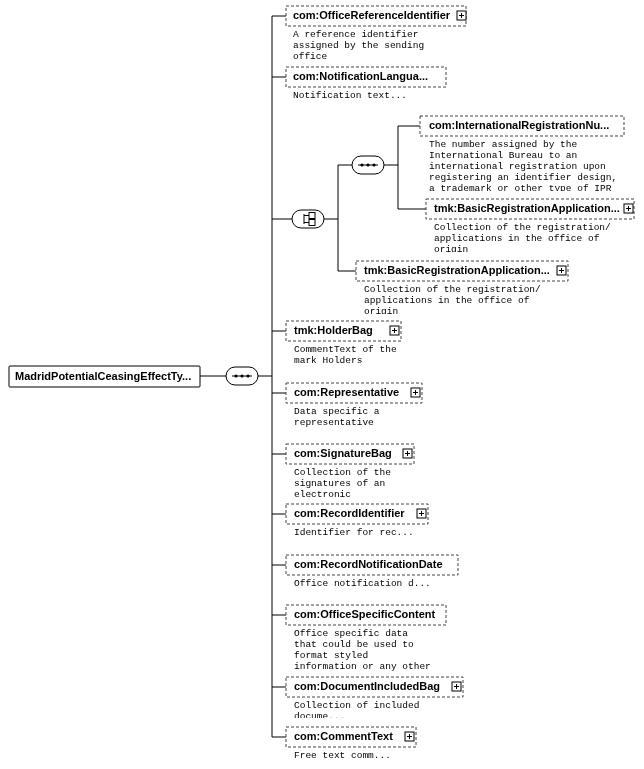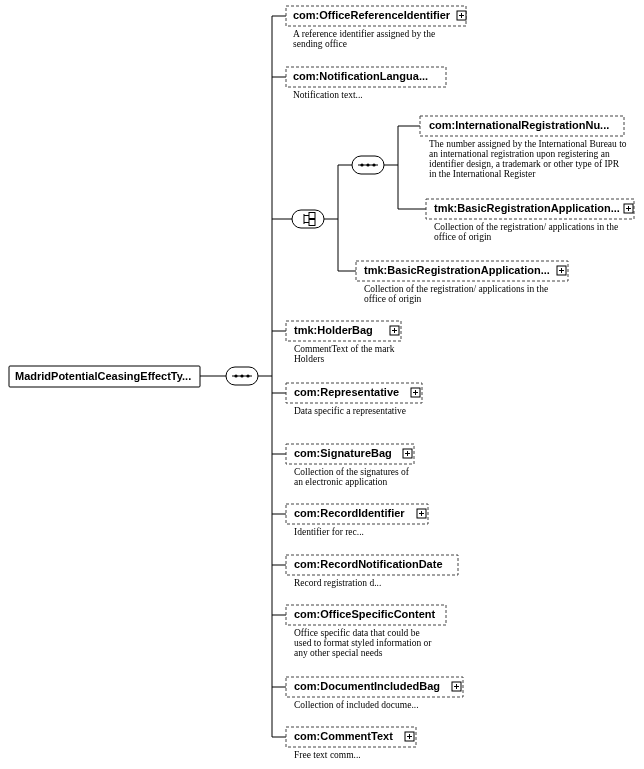--- a/index.html
+++ b/index.html
@@ -28,21 +28,21 @@
     dominant-baseline: middle;
   }
   .root-label {
     font-family: "Liberation Sans", sans-serif;
     font-size: 11px;
     font-weight: bold;
     fill: #000000;
     dominant-baseline: middle;
   }
   .doc-text {
-    font-family: Liberation Serif, serif;
+    font-family: Liberation Mono, monospace;
     font-size: 9.5px;
     fill: #555555;
   }
   .solid-box {
     fill: #ffffff;
     stroke: #000000;
     stroke-width: 1;
   }
   .dashed-box {
     fill: #ffffff;
@@ -247,21 +247,21 @@
     </g>
     <foreignObject x="294" y="527" width="140" height="18">
       <div xmlns="http://www.w3.org/1999/xhtml" class="doc-text">Identifier for rec...</div>
     </foreignObject>
   </g>
 
   <g>
     <rect class="dashed-box" x="286" y="555" width="172" height="20"></rect>
     <text class="node-label" x="294" y="565.5">com:RecordNotificationDate</text>
     <foreignObject x="294" y="578" width="170" height="18">
-      <div xmlns="http://www.w3.org/1999/xhtml" class="doc-text">Record registration d...</div>
+      <div xmlns="http://www.w3.org/1999/xhtml" class="doc-text">Office notification d...</div>
     </foreignObject>
   </g>
 
   <g>
     <rect class="dashed-box" x="286" y="605" width="160" height="20"></rect>
     <text class="node-label" x="294" y="615.5">com:OfficeSpecificContent</text>
     <foreignObject x="294" y="628" width="140" height="45">
       <div xmlns="http://www.w3.org/1999/xhtml" class="doc-text">Office specific data that could be used to format styled information or any other special needs</div>
     </foreignObject>
   </g>

